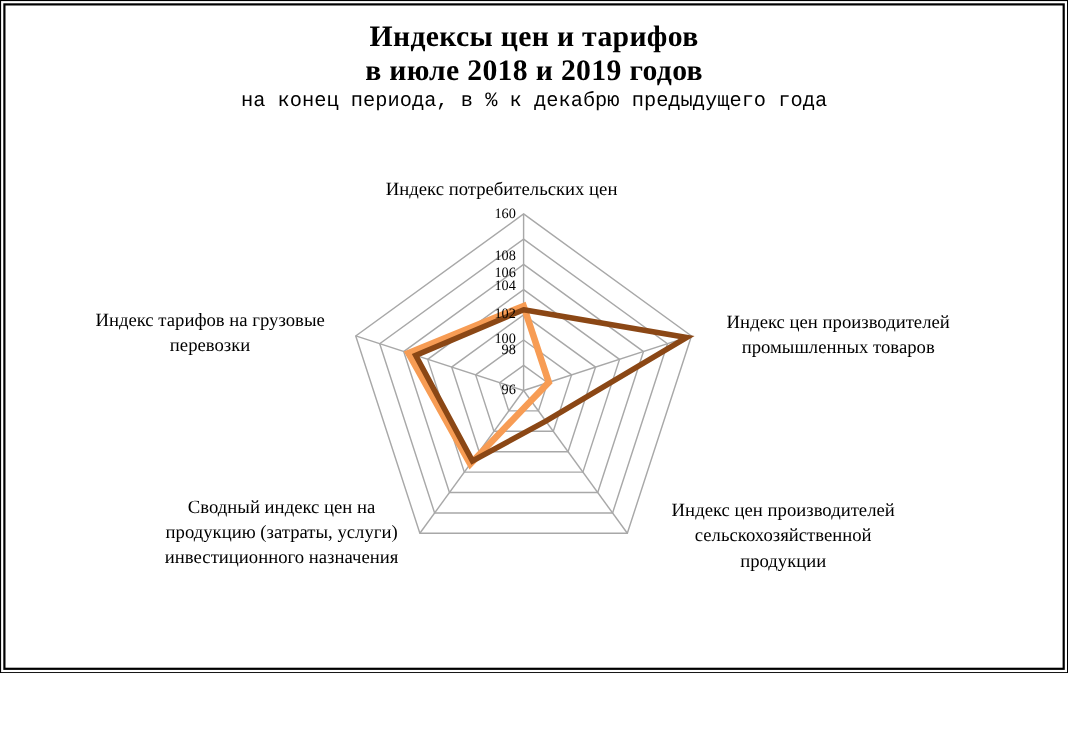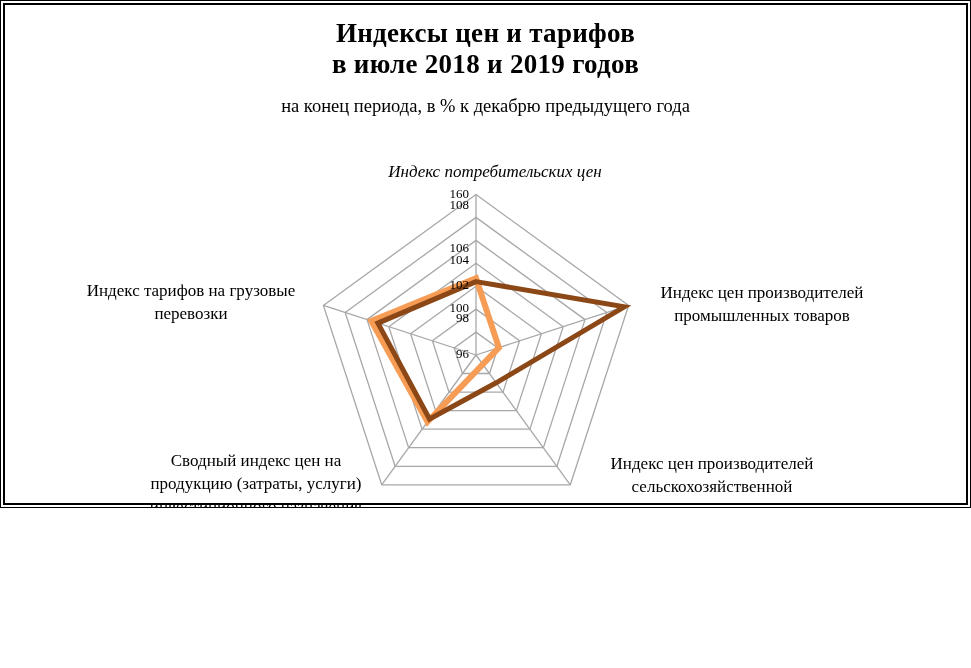--- a/index.html
+++ b/index.html
@@ -1,24 +1,24 @@
 <!DOCTYPE html>
 <html><head>
 <meta charset="utf-8">
 <style>
   html,body{margin:0;padding:0;background:#fff;}
-  #page{position:relative;width:971px;height:508px;background:#fff;overflow:hidden;
+  #page{position:relative;width:971px;height:612px;background:#fff;overflow:hidden;
         font-family:"Liberation Serif","DejaVu Serif",serif;color:#000;}
   .frame-outer{position:absolute;inset:0;border:1.5px solid #000;pointer-events:none;}
   .frame-inner{position:absolute;inset:3px;border:2px solid #000;pointer-events:none;}
   .title-block{position:absolute;left:0;right:0;top:18px;text-align:center;}
   .title-line{font-size:27px;font-weight:bold;line-height:31px;letter-spacing:.3px;}
-  .subtitle{font-size:18.5px;line-height:24px;margin-top:14px;}
+  .subtitle{font-size:18.5px;line-height:24px;margin-top:0;font-family:Liberation Mono, monospace;}
   .axis-label{position:absolute;text-align:center;font-size:17px;line-height:23px;white-space:pre-line;}
-  #axis-label-0{left:335px;width:320px;top:160px;font-style:italic;}
+  #axis-label-0{left:296px;width:320px;top:160px;}
   #axis-label-1{left:634px;width:256px;top:281px;}
   #axis-label-2{left:584px;width:256px;top:452px;}
   #axis-label-3{left:108px;width:296px;top:449px;}
   #axis-label-4{left:56px;width:270px;top:279px;}
   #radar-svg{position:absolute;left:0;top:0;}
   .tick{position:absolute;right:502px;width:60px;text-align:right;font-size:13px;height:20px;line-height:20px;}
   .legend-item{position:absolute;top:619px;height:28px;display:flex;align-items:center;gap:9px;}
   #legend-item-0{left:339px;}
   #legend-item-1{left:568px;}
   .swatch{width:51px;height:7px;border-radius:4px;flex:0 0 auto;}
@@ -49,21 +49,21 @@
       <line x1="476" y1="355" x2="628.6" y2="305.4" stroke="#A8A8A8" stroke-width="1.3"></line>
       <line x1="476" y1="355" x2="570.3" y2="484.8" stroke="#A8A8A8" stroke-width="1.3"></line>
       <line x1="476" y1="355" x2="381.7" y2="484.8" stroke="#A8A8A8" stroke-width="1.3"></line>
       <line x1="476" y1="355" x2="323.4" y2="305.4" stroke="#A8A8A8" stroke-width="1.3"></line>
       <polygon points="476.0,278.2 498.9,347.6 482.7,364.3 427.5,421.8 371.3,321.0" fill="none" stroke="#F79C54" stroke-width="6" stroke-miterlimit="10" stroke-linejoin="miter"></polygon>
       <polygon points="476.0,281.6 624.3,306.8 496.2,382.8 429.5,419.0 377.9,323.1" fill="none" stroke="#8B4715" stroke-width="5" stroke-miterlimit="10" stroke-linejoin="miter"></polygon>
     </svg>
 
   <div id="ticks">
       <div class="tick" style="top: 183.5px;">160</div>
-      <div class="tick" style="top: 195px;">108</div>
+      <div class="tick" style="top: 222px;">108</div>
       <div class="tick" style="top: 238px;">106</div>
       <div class="tick" style="top: 250px;">104</div>
       <div class="tick" style="top: 275.214px;">102</div>
       <div class="tick" style="top: 298.143px;">100</div>
       <div class="tick" style="top: 308px;">98</div>
       <div class="tick" style="top: 344px;">96</div>
     </div>
 
   <div id="axis-label-0" class="axis-label">Индекс потребительских цен</div>
   <div id="axis-label-1" class="axis-label">Индекс цен производителей

